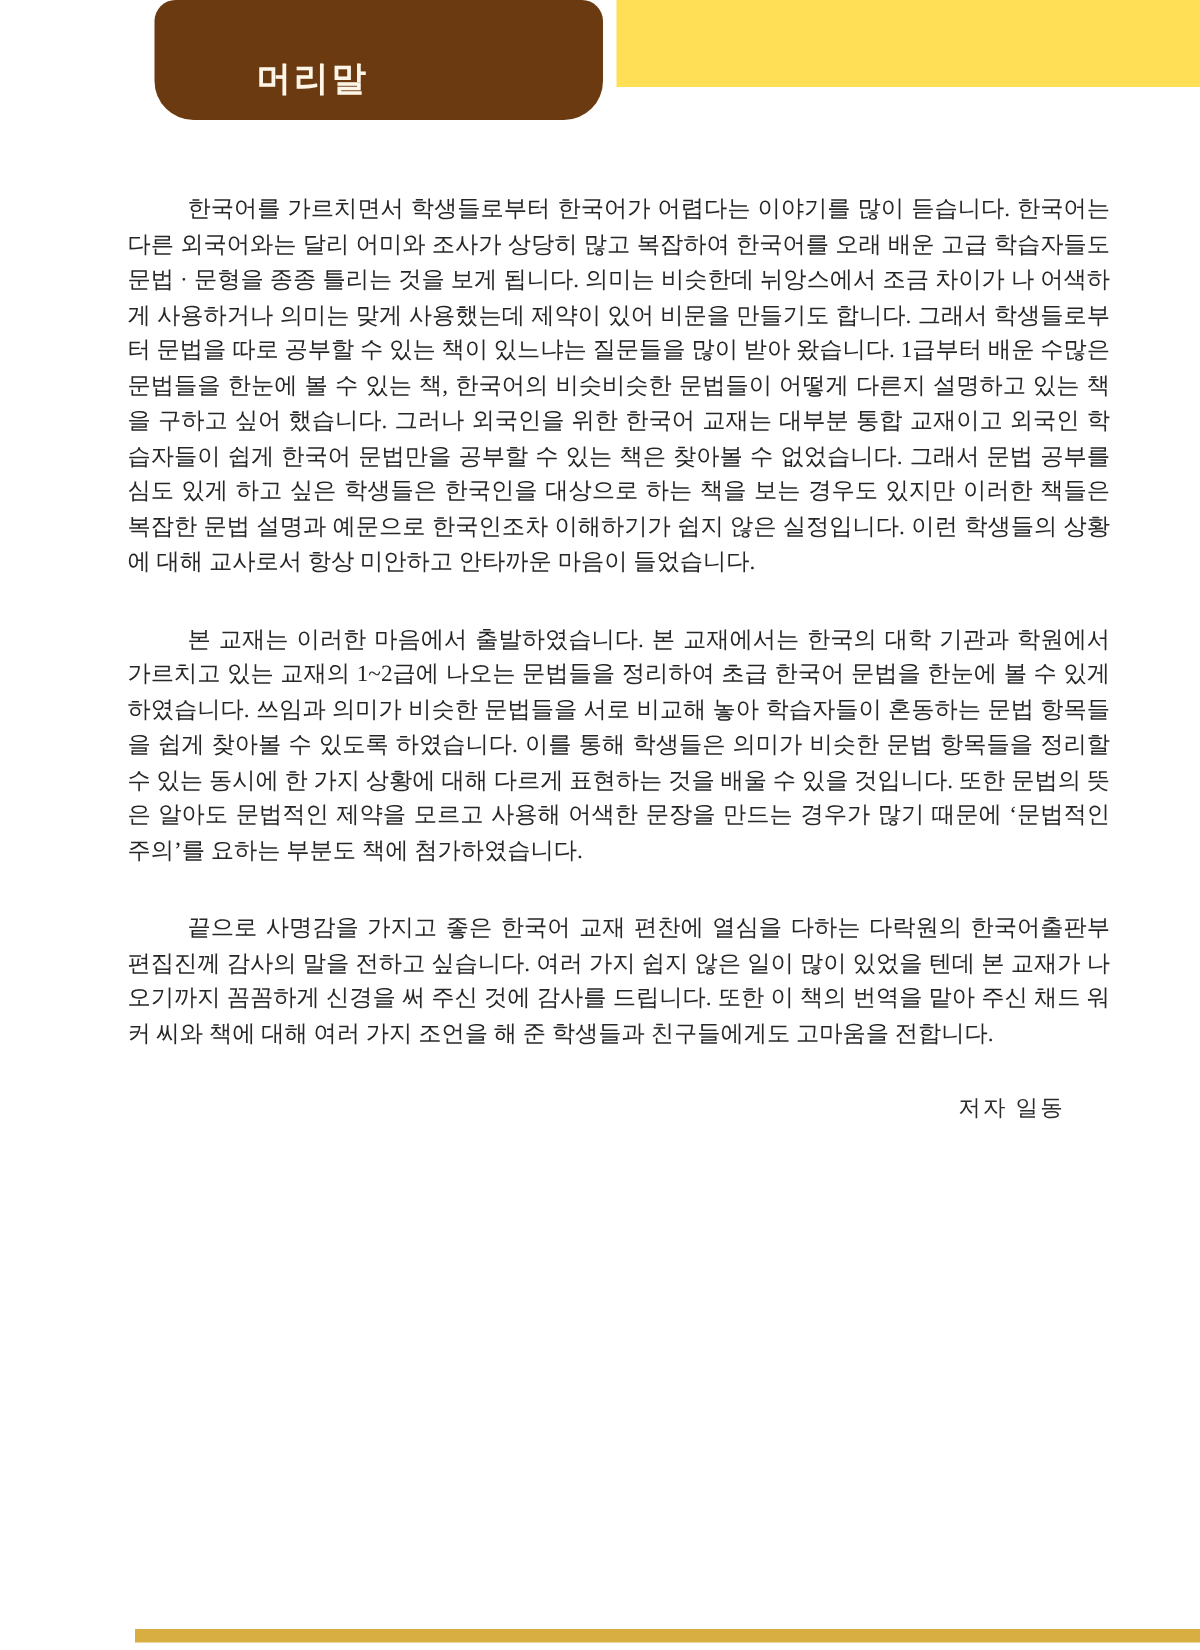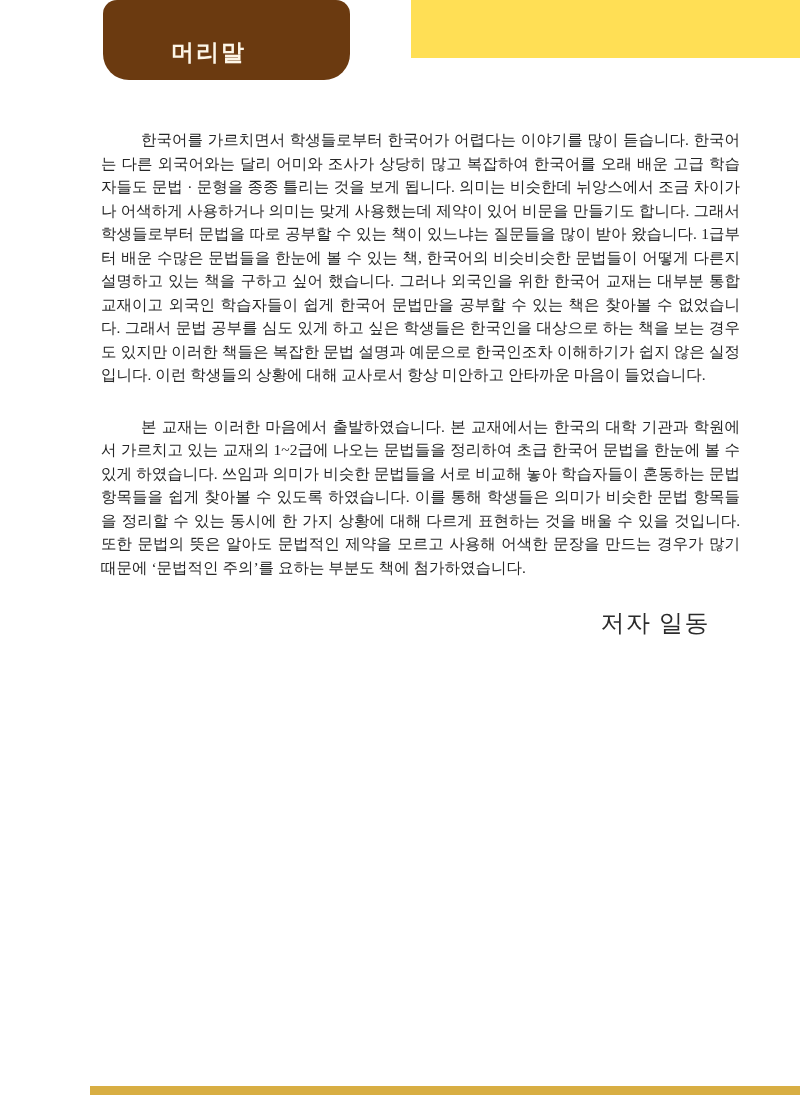--- a/index.html
+++ b/index.html
@@ -13,21 +13,21 @@
   .page{
     position:relative;
     width:800px;height:1100px;
     background:#ffffff;
     overflow:hidden;
     font-family:"Liberation Serif","DejaVu Serif",serif;
   }
   .header-tab{
     position:absolute;
     left:103px;top:0;
-    width:247px;height:80px;
+    width:299px;height:80px;
     background:var(--brown);
     border-radius:14px 14px 26px 26px;
     display:flex;
     align-items:flex-end;
   }
   .header-tab .title{
     color:var(--title);
     font-family:"Liberation Sans","DejaVu Sans",sans-serif;
     font-weight:bold;
     font-size:23px;
@@ -40,31 +40,31 @@
     left:411px;top:0;right:0;
     height:58px;
     background:var(--yellow);
   }
   .content{
     position:absolute;
     left:85px;right:60px;top:128px;
     color:var(--text);
   }
   .content p{
-    margin:0 0 28px 16px;
+    margin:0 0 28px 0;
     font-size:15.5px;
     line-height:23.5px;
     text-align:justify;
     text-indent:40px;
   }
   .signature{
     margin-top:12px;
     text-align:right;
     padding-right:30px;
-    font-size:24px;
+    font-size:15px;
     letter-spacing:1.5px;
     color:#2b2b2b;
   }
   .bottom-bar{
     position:absolute;
     left:90px;right:0;top:1086px;
     height:9px;
     background:var(--gold_bar);
   }
 </style>
@@ -75,18 +75,19 @@
 
   <div class="header-tab">
     <span class="title">머리말</span>
   </div>
 
   <div class="yellow-band"></div>
 
   <div class="content">
     <p>한국어를 가르치면서 학생들로부터 한국어가 어렵다는 이야기를 많이 듣습니다. 한국어는 다른 외국어와는 달리 어미와 조사가 상당히 많고 복잡하여 한국어를 오래 배운 고급 학습자들도 문법 · 문형을 종종 틀리는 것을 보게 됩니다. 의미는 비슷한데 뉘앙스에서 조금 차이가 나 어색하게 사용하거나 의미는 맞게 사용했는데 제약이 있어 비문을 만들기도 합니다. 그래서 학생들로부터 문법을 따로 공부할 수 있는 책이 있느냐는 질문들을 많이 받아 왔습니다. 1급부터 배운 수많은 문법들을 한눈에 볼 수 있는 책, 한국어의 비슷비슷한 문법들이 어떻게 다른지 설명하고 있는 책을 구하고 싶어 했습니다. 그러나 외국인을 위한 한국어 교재는 대부분 통합 교재이고 외국인 학습자들이 쉽게 한국어 문법만을 공부할 수 있는 책은 찾아볼 수 없었습니다. 그래서 문법 공부를 심도 있게 하고 싶은 학생들은 한국인을 대상으로 하는 책을 보는 경우도 있지만 이러한 책들은 복잡한 문법 설명과 예문으로 한국인조차 이해하기가 쉽지 않은 실정입니다. 이런 학생들의 상황에 대해 교사로서 항상 미안하고 안타까운 마음이 들었습니다.</p>
     <p>본 교재는 이러한 마음에서 출발하였습니다. 본 교재에서는 한국의 대학 기관과 학원에서 가르치고 있는 교재의 1~2급에 나오는 문법들을 정리하여 초급 한국어 문법을 한눈에 볼 수 있게 하였습니다. 쓰임과 의미가 비슷한 문법들을 서로 비교해 놓아 학습자들이 혼동하는 문법 항목들을 쉽게 찾아볼 수 있도록 하였습니다. 이를 통해 학생들은 의미가 비슷한 문법 항목들을 정리할 수 있는 동시에 한 가지 상황에 대해 다르게 표현하는 것을 배울 수 있을 것입니다. 또한 문법의 뜻은 알아도 문법적인 제약을 모르고 사용해 어색한 문장을 만드는 경우가 많기 때문에 ‘문법적인 주의’를 요하는 부분도 책에 첨가하였습니다.</p>
+    <p>끝으로 사명감을 가지고 좋은 한국어 교재 편찬에 열심을 다하는 다락원의 한국어출판부 편집진께 감사의 말을 전하고 싶습니다. 여러 가지 쉽지 않은 일이 많이 있었을 텐데 본 교재가 나오기까지 꼼꼼하게 신경을 써 주신 것에 감사를 드립니다. 또한 이 책의 번역을 맡아 주신 채드 워커 씨와 책에 대해 여러 가지 조언을 해 준 학생들과 친구들에게도 고마움을 전합니다.</p>
     <div class="signature">저자 일동</div>
   </div>
 
   <div class="bottom-bar"></div>
 
 </div>
 
 </body></html>

